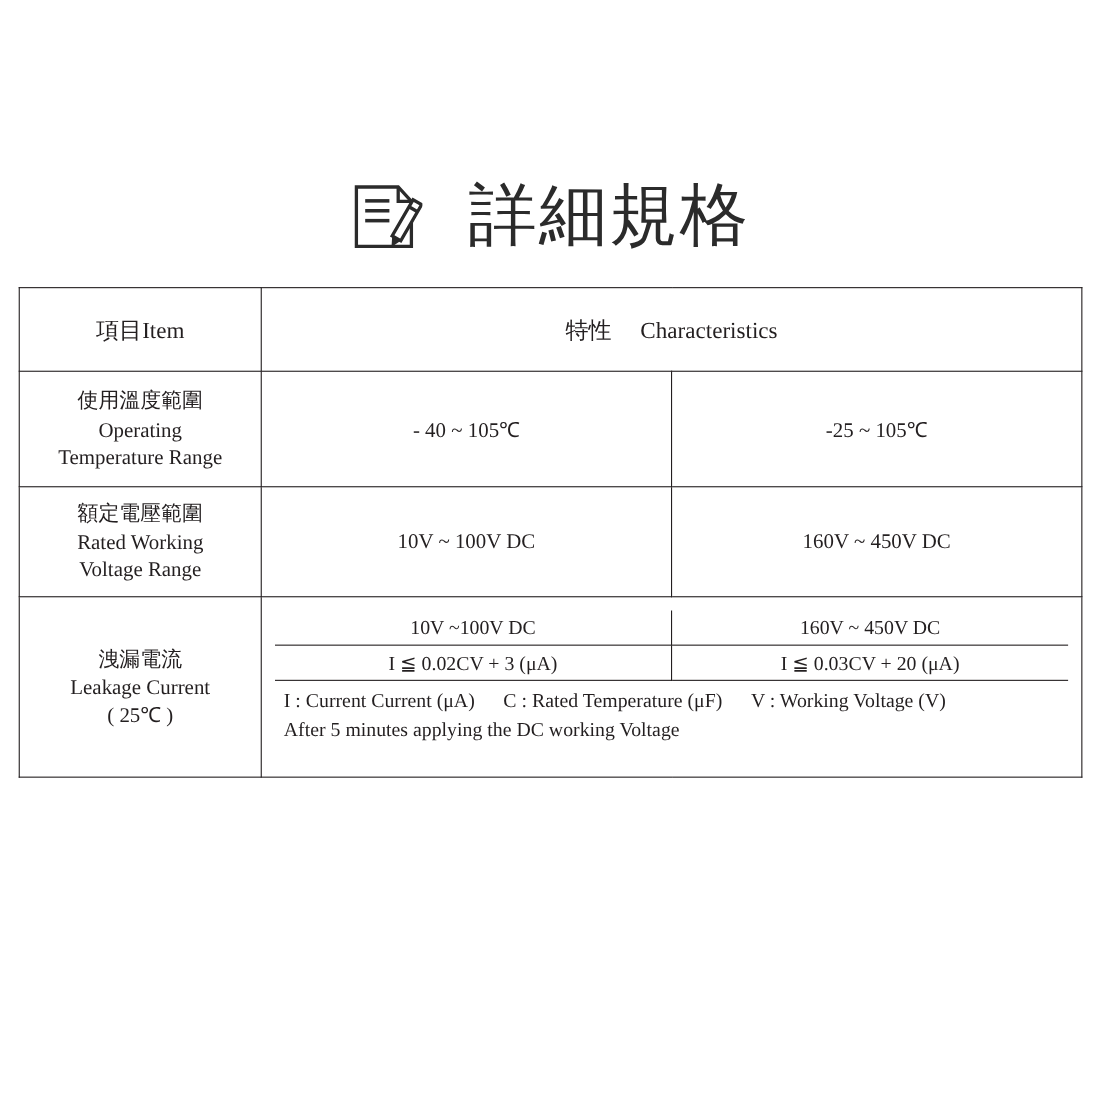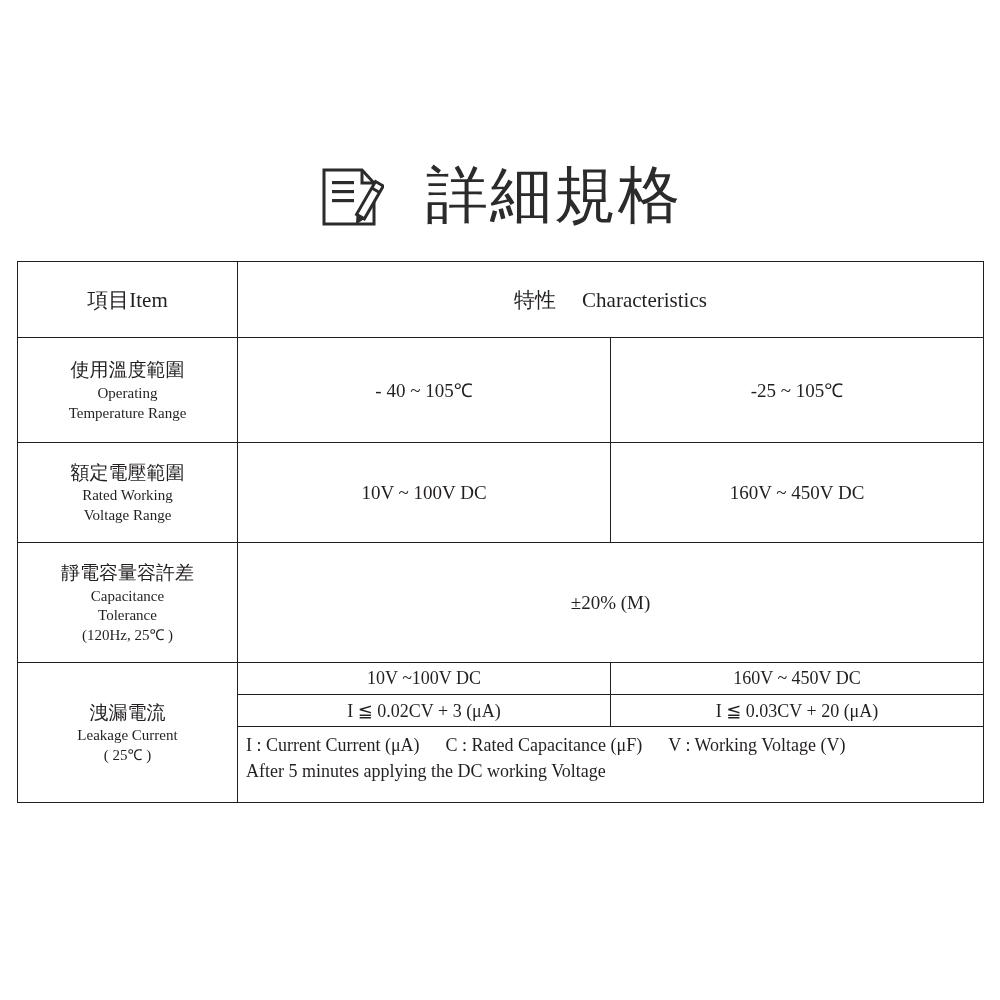--- a/index.html
+++ b/index.html
@@ -65,21 +65,21 @@
   .mid-col  { width: 373px; }
   .right-col{ width: 373px; }
 
   .cn {
     font-family: "DejaVu Sans", sans-serif;
     font-size: 19px;
     line-height: 1.45;
   }
   .en {
     font-family: "Liberation Serif", serif;
-    font-size: 15px;
+    font-size: 19px;
     line-height: 1.32;
   }
   .hdr-cn {
     font-family: "DejaVu Sans", sans-serif;
     font-size: 21px;
   }
   .hdr-en {
     font-family: "Liberation Serif", serif;
     font-size: 21px;
   }
@@ -132,21 +132,21 @@
     height: 62px;
     vertical-align: top;
   }
   .note-line {
     font-family: "Liberation Serif", serif;
     font-size: 18px;
     line-height: 1.45;
     white-space: nowrap;
   }
   .note-line .gap { display: inline-block; width: 26px; }
-  .cell-pad-0 { padding: 0 !important; }
+  .cell-pad-0 { padding: 12px !important; }
 
   
   .watermark {
     position: absolute;
     right: 12px;
     bottom: 52px;
     font-family: "Liberation Sans", sans-serif;
     font-size: 9px;
     color: #d9d9d9;
     letter-spacing: 1px;
@@ -214,29 +214,20 @@
       <tr class="row-volt">
         <td>
           <div class="cn">額定電壓範圍</div>
           <div class="en">Rated Working</div>
           <div class="en">Voltage Range</div>
         </td>
         <td class="val-lg">10V ~ 100V DC</td>
         <td class="val-lg">160V ~ 450V DC</td>
       </tr>
 
-      <tr class="row-cap">
-        <td>
-          <div class="cn">靜電容量容許差</div>
-          <div class="en">Capacitance</div>
-          <div class="en">Tolerance</div>
-          <div class="en">(120Hz, 25℃ )</div>
-        </td>
-        <td colspan="2" class="val-lg">±20% (M)</td>
-      </tr>
 
       <tr>
         <td>
           <div class="cn">洩漏電流</div>
           <div class="en">Leakage Current</div>
           <div class="en">( 25℃ )</div>
         </td>
         <td colspan="2" class="cell-pad-0">
           <table class="nested">
             <colgroup>
@@ -248,21 +239,21 @@
                 <td class="sub divider-right val">10V ~100V DC</td>
                 <td class="sub val">160V ~ 450V DC</td>
               </tr>
               <tr>
                 <td class="sub divider-right val">I ≦ 0.02CV + 3 (μA)</td>
                 <td class="sub val">I ≦ 0.03CV + 20 (μA)</td>
               </tr>
               <tr>
                 <td colspan="2" class="note">
                   <div class="note-line">
-                    <span>I : Current Current (μA)</span><span class="gap"></span><span>C : Rated Capacitance (μF)</span><span class="gap"></span><span>V : Working Voltage (V)</span>
+                    <span>I : Current Current (μA)</span><span class="gap"></span><span>C : Rated Temperature (μF)</span><span class="gap"></span><span>V : Working Voltage (V)</span>
                   </div>
                   <div class="note-line">After 5 minutes applying the DC working Voltage</div>
                 </td>
               </tr>
             </tbody>
           </table>
         </td>
       </tr>
     </tbody>
   </table>

